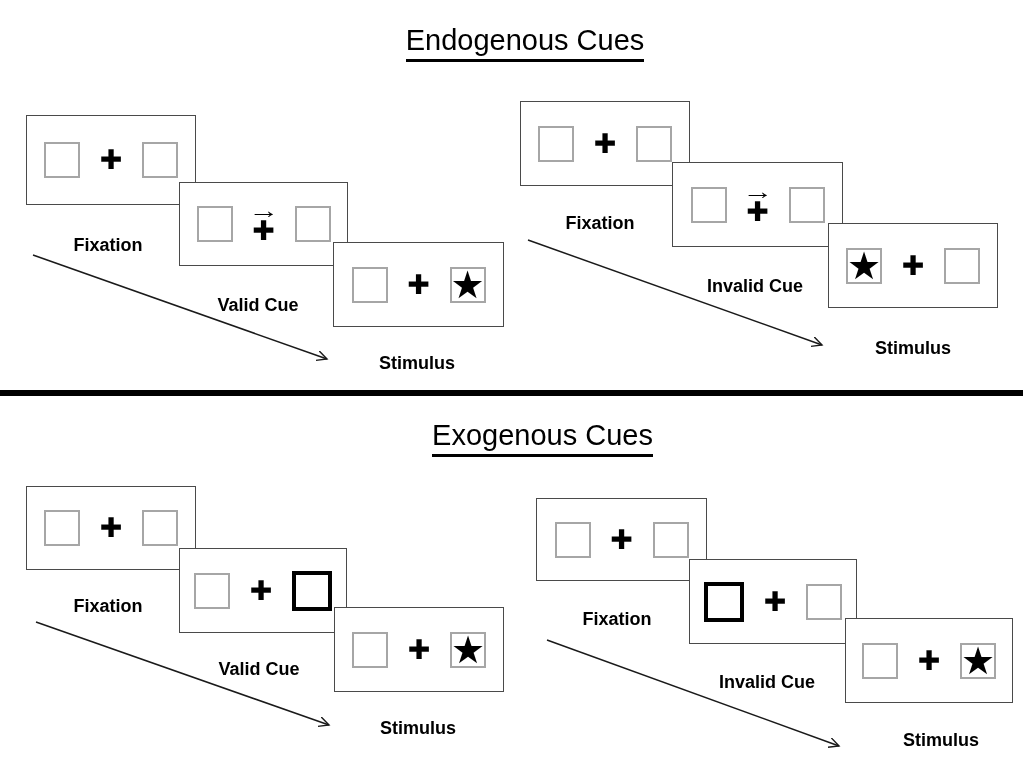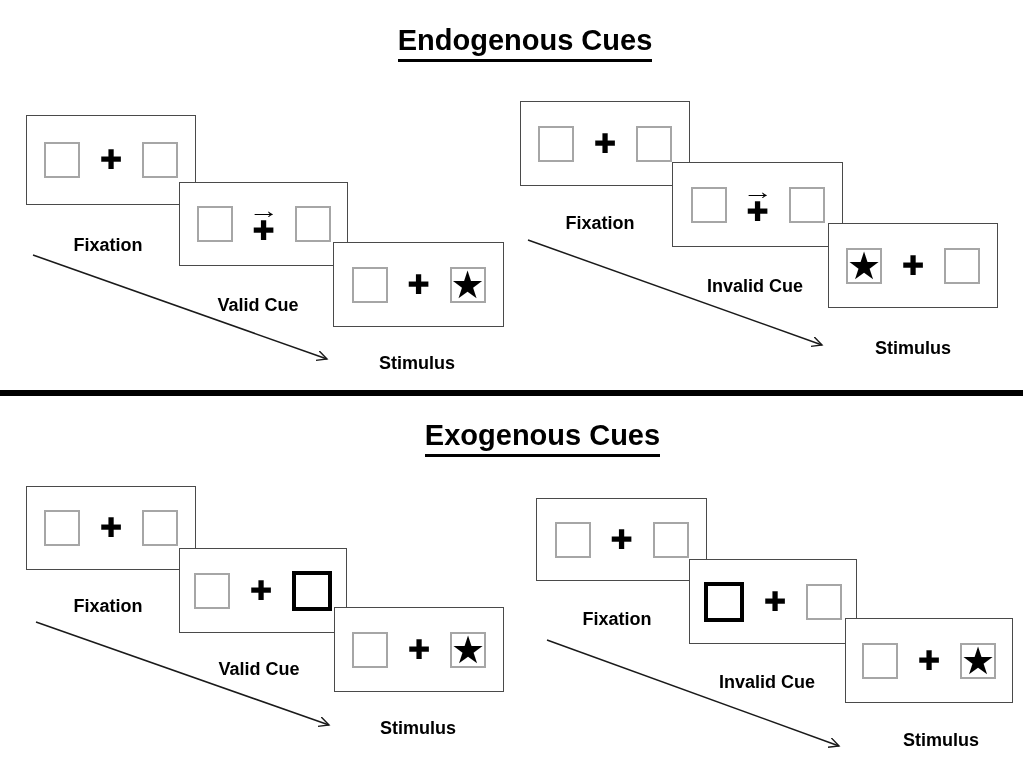--- a/index.html
+++ b/index.html
@@ -1,18 +1,18 @@
 <!DOCTYPE html>
 <html><head>
 <meta charset="utf-8">
 <style>
   html,body{margin:0;padding:0;background:#fff;}
   .canvas{position:relative;width:1023px;height:767px;background:#ffffff;
           font-family:"Liberation Sans",sans-serif;overflow:hidden;}
-  .title{position:absolute;left:0;right:0;text-align:center;font-weight:bold;
+  .title{position:absolute;left:0;right:0;text-align:center;font-weight:normal;
          font-size:29px;color:#000;margin-left:27px;}
   .title span{display:inline-block;border-bottom:3px solid #000;padding-bottom:2px;}
   .divider{position:absolute;left:0;width:1023px;height:6px;background:#000;}
   .panel{position:absolute;background:#fff;border:1px solid #4a4a4a;
          display:flex;align-items:center;justify-content:center;gap:13px;box-sizing:border-box;}
   .sq{width:36px;height:36px;border:2px solid #a6a6a6;background:#fff;box-sizing:border-box;
       display:flex;align-items:center;justify-content:center;flex:0 0 auto;}
   .sq.thick{width:40px;height:40px;border:4px solid #000;}
   .star{font-size:38px;line-height:34px;color:#000;}
   .centercol{display:flex;flex-direction:column;align-items:center;justify-content:center;

